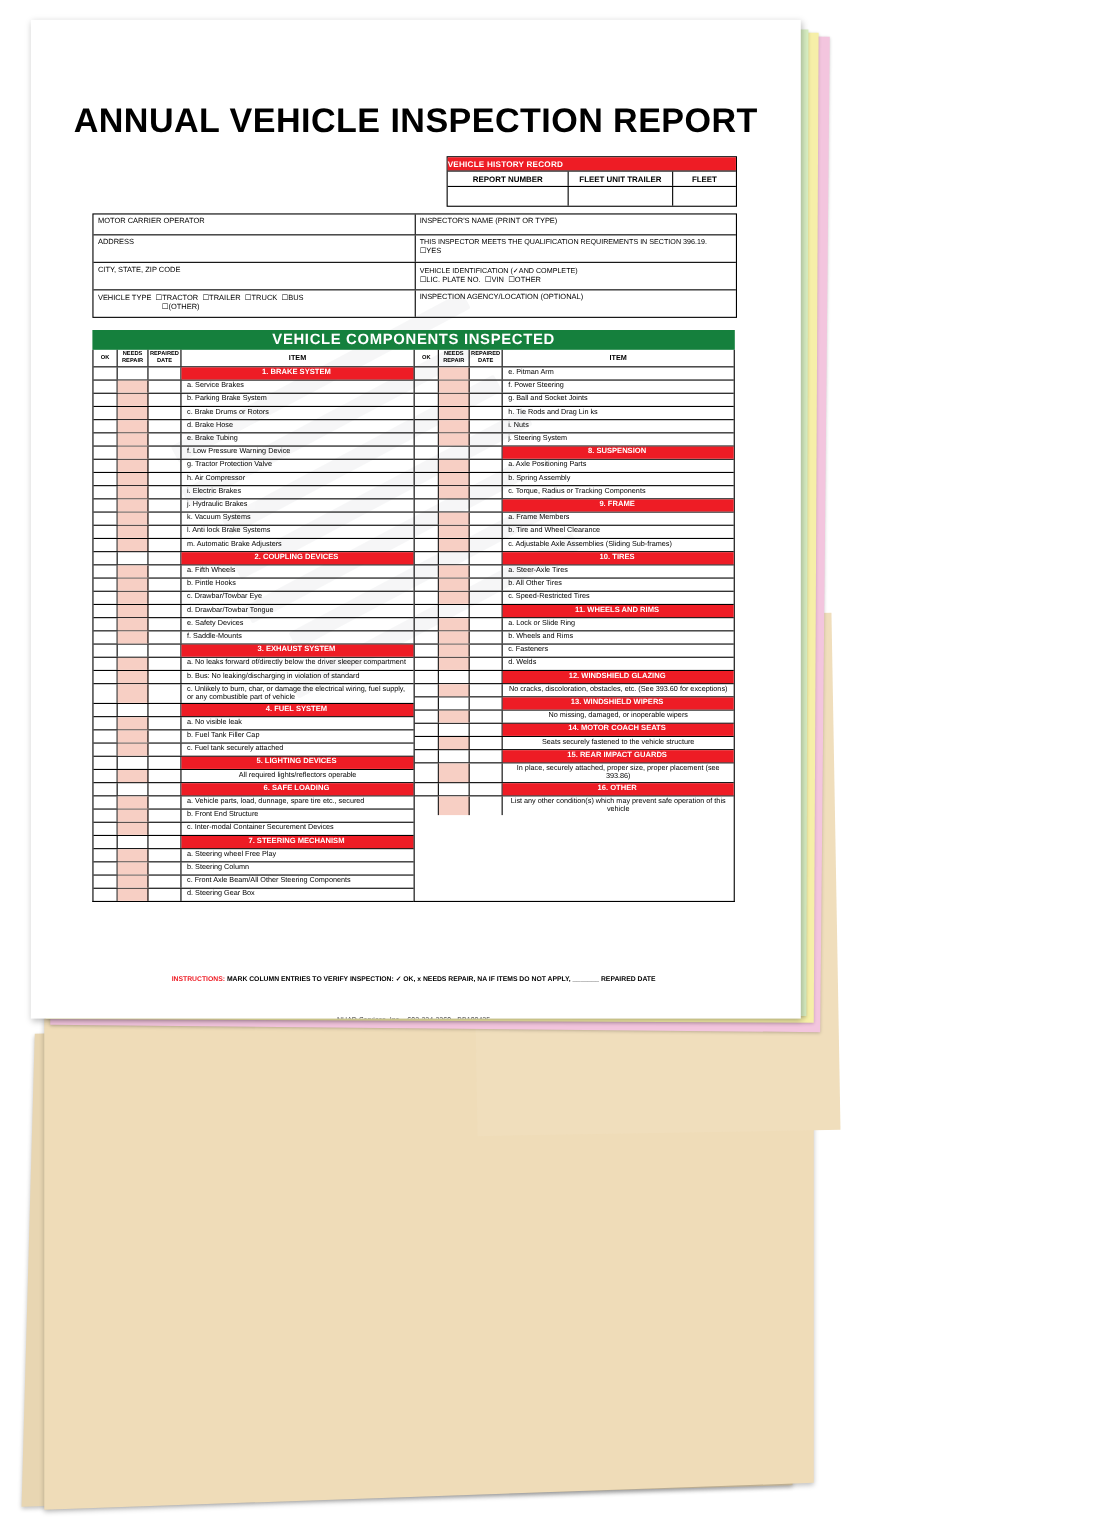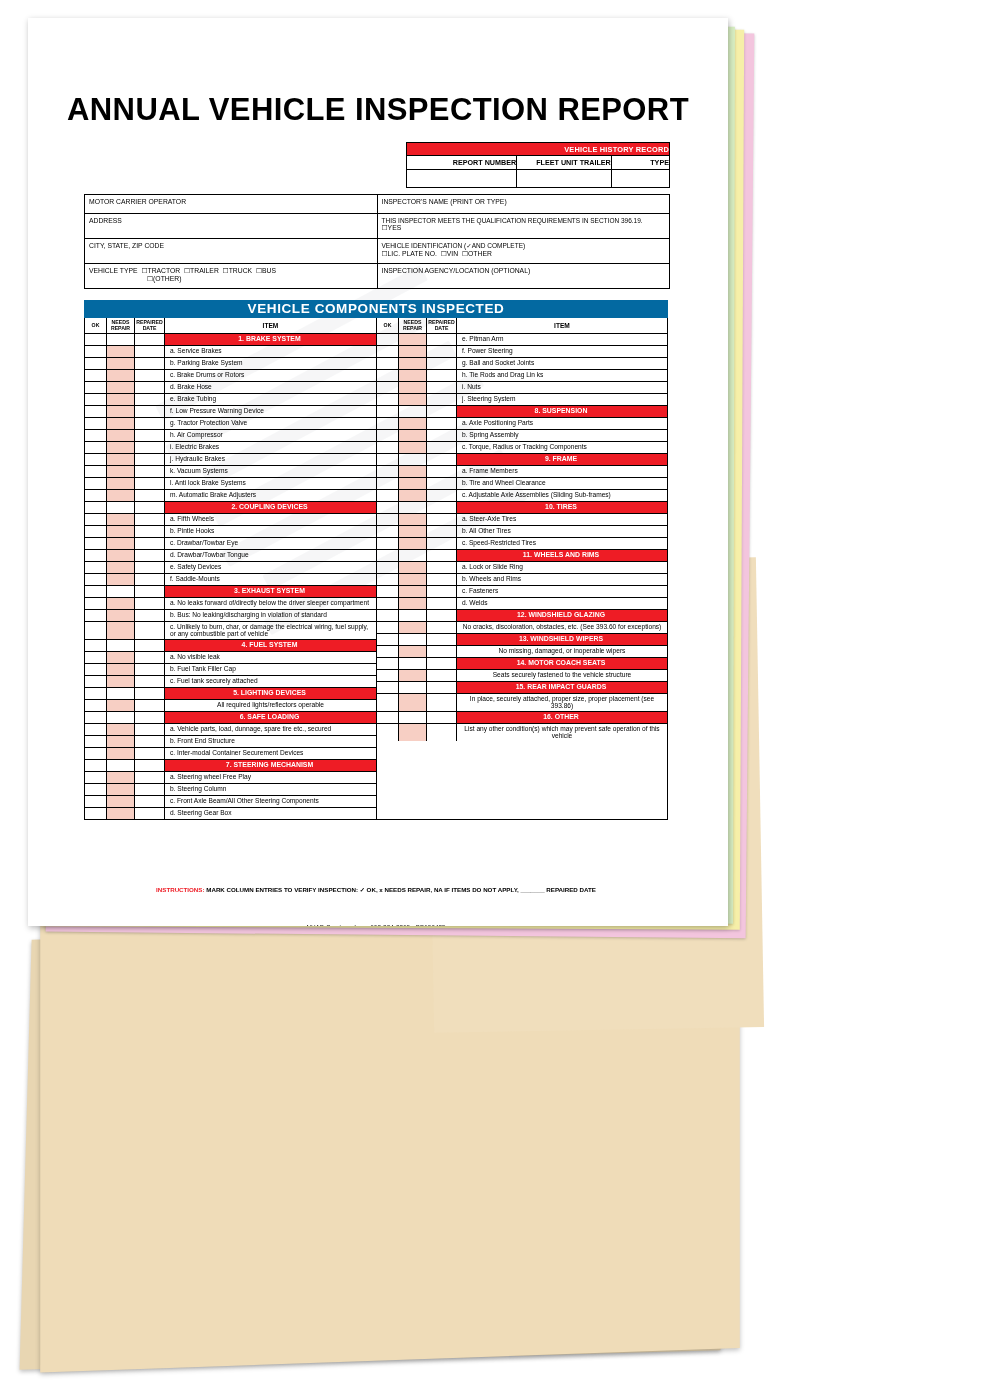--- a/index.html
+++ b/index.html
@@ -60,43 +60,43 @@
   }
   .wm-bar{position:absolute;height:17px;background:#b9bec4;border-radius:2px;}
 
   h1.title{
     position:absolute;left:0;top:74px;width:700px;text-align:center;
     margin:0;font-size:31px;letter-spacing:.4px;font-weight:bold;color:#000;
   }
 
   
   .vhr{position:absolute;left:378px;top:124px;width:262px;border:1px solid #000;}
-  .vhr-title{background:#ee1c25;color:#fff;font-size:7.4px;font-weight:bold;text-align:right;padding:1.5px 0;letter-spacing:.2px;}
+  .vhr-title{background:#ee1c25;color:#fff;font-size:7.4px;font-weight:bold;text-align:left;padding:1.5px 0;letter-spacing:.2px;}
   .vhr-head{display:flex;border-top:1px solid #000;}
-  .vhr-head div{font-size:7.2px;font-weight:bold;text-align:right;padding:2px 0;border-right:1px solid #000;}
+  .vhr-head div{font-size:7.2px;font-weight:bold;text-align:center;padding:2px 0;border-right:1px solid #000;}
   .vhr-head div:last-child{border-right:none;}
   .vhr-row{display:flex;border-top:1px solid #000;height:17px;}
   .vhr-row div{border-right:1px solid #000;}
   .vhr-row div:last-child{border-right:none;}
   .c1{width:42%;} .c2{width:36%;} .c3{width:22%;}
 
   
   .info{position:absolute;left:56px;top:176px;width:584px;border:1px solid #000;}
   .info-row{display:flex;border-bottom:1px solid #000;}
   .info-row:last-child{border-bottom:none;}
   .info-cellL{width:50%;border-right:1px solid #000;padding:3px 4px;font-size:6.8px;}
   .info-cellR{width:50%;padding:3px 4px;font-size:6.8px;}
   .h18{height:18px;} .h24{height:24px;}
   .sub{font-size:6.5px;}
   .chk{font-size:6.8px;}
 
   
   .comp-head{
     position:absolute;left:56px;top:282px;width:584px;height:18px;
-    background:#0369a1;color:#fff;text-align:center;font-weight:bold;
+    background:#15803d;color:#fff;text-align:center;font-weight:bold;
     font-size:13.5px;line-height:18px;letter-spacing:.6px;
   }
 
   
   .table-wrap{position:absolute;left:56px;top:300px;width:584px;display:flex;}
   .col{width:292px;border:1px solid #000;border-top:none;box-sizing:border-box;}
   .col.left{border-right:none;}
   .hdr{display:flex;height:15px;align-items:stretch;border-bottom:1px solid #000;}
   .hdr .ok,.hdr .nr,.hdr .rd{
     font-size:5.2px;font-weight:bold;text-align:center;border-right:1px solid #000;
@@ -154,21 +154,21 @@
         <div class="wm-bar" style="left:5px;top:240px;width:290px;"></div>
       </div>
 
       <h1 class="title">ANNUAL VEHICLE INSPECTION REPORT</h1>
 
       <div class="vhr">
         <div class="vhr-title">VEHICLE HISTORY RECORD</div>
         <div class="vhr-head">
           <div class="c1">REPORT NUMBER</div>
           <div class="c2">FLEET UNIT TRAILER</div>
-          <div class="c3">TYPE</div>
+          <div class="c3">FLEET</div>
         </div>
         <div class="vhr-row">
           <div class="c1"></div>
           <div class="c2"></div>
           <div class="c3"></div>
         </div>
       </div>
 
       <div class="info">
         <div class="info-row h18">

